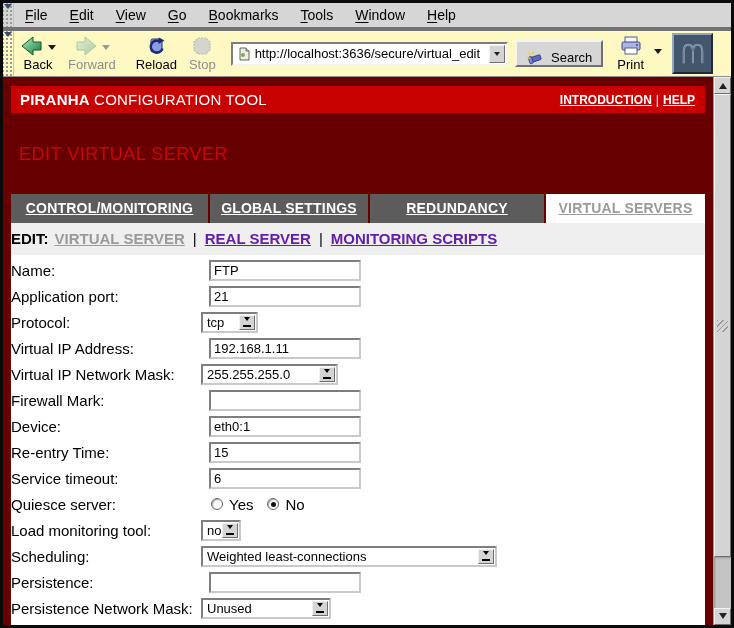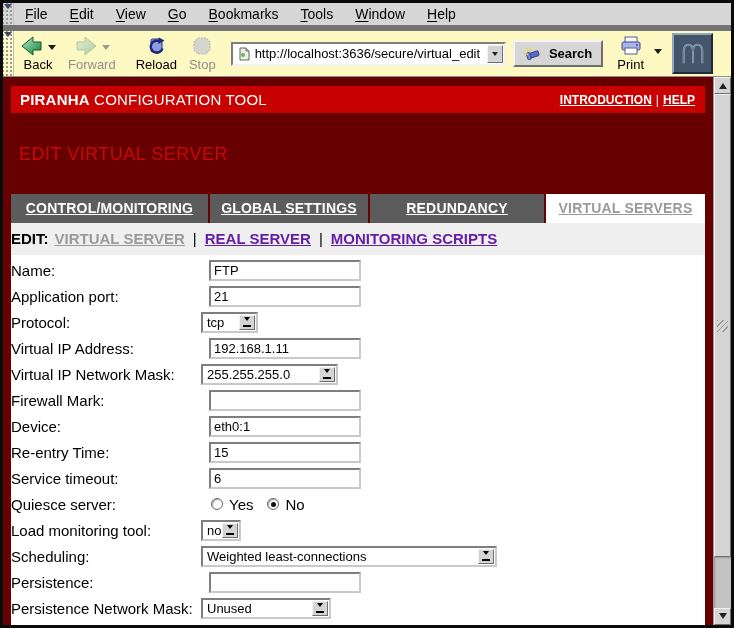--- a/index.html
+++ b/index.html
@@ -1,40 +1,40 @@
 <!DOCTYPE html>
 <html><head>
 <meta charset="utf-8">
 <style>
   * { margin:0; padding:0; box-sizing:border-box; }
   html,body { width:734px; height:628px; font-family:"Liberation Sans", sans-serif; background:#d6d6d6; }
 
   .window { width:734px; height:628px; border:3px solid #0a0a0a; background:#d6d6d6; display:flex; flex-direction:column; overflow:hidden; }
 
   
-  .menubar { height:28px; display:flex; align-items:center; background:#d6d6d6; border-bottom:6px solid #737373; flex-shrink:0; }
+  .menubar { height:28px; display:flex; align-items:center; background:#d6d6d6; border-bottom:4px solid #737373; flex-shrink:0; }
   .grip { width:11px; height:100%; position:relative; background-image:radial-gradient(#9a9a9a 1px, transparent 1.2px); background-size:4px 4px; background-position:2px 6px; border-right:1px solid #c2c2c2; cursor:pointer; }
   .grip::before { content:''; position:absolute; top:1px; left:1px; width:0; height:0; border:4px solid transparent; border-top:5px solid #3a4a66; }
   .menu-item { font-size:14px; color:#000; padding:0 11px; line-height:27px; cursor:default; }
   .menu-item u { text-underline-offset:2px; }
 
   
   .toolbar { height:46px; display:flex; align-items:center; background:#fef9c3; border-bottom:1px solid #8f8f8f; flex-shrink:0; padding-right:18px; }
   .navbtn { display:flex; flex-direction:column; align-items:center; justify-content:center; height:42px; padding:1px 6px; font-size:13px; color:#000; cursor:pointer; }
   .navbtn .icon-row { display:flex; align-items:center; height:22px; }
   .navbtn.disabled { color:#8e8e8e; cursor:default; }
   .drop-arrow { width:0; height:0; border:4px solid transparent; border-top:5px solid #1a1a1a; margin-left:4px; margin-top:6px; }
   .drop-arrow.dim { border-top-color:#9a9a9a; }
 
   .urlbox { flex:1; height:24px; margin:0 7px 0 9px; background:#fff; border-top:2px solid #7e7e7e; border-left:2px solid #7e7e7e; border-bottom:2px solid #f2f2f2; border-right:2px solid #f2f2f2; display:flex; align-items:center; padding-left:4px; min-width:0; }
   .urlbox .url-text { font-size:13px; color:#000; white-space:nowrap; overflow:hidden; flex:1; }
   .url-dropbtn { width:16px; height:18px; margin-right:1px; background:#d4d4d4; border:1px solid; border-color:#f4f4f4 #6f6f6f #6f6f6f #f4f4f4; display:flex; align-items:center; justify-content:center; flex-shrink:0; cursor:pointer; }
   .url-dropbtn::after { content:''; width:0; height:0; border:3px solid transparent; border-top:4px solid #222; margin-top:3px; }
 
-  .search-btn { height:27px; display:flex; align-items:center; gap:5px; padding:0 9px; background:#d6d6d6; border:2px solid; border-color:#f4f4f4 #6f6f6f #6f6f6f #f4f4f4; font-weight:bold; font-size:13px; cursor:pointer; flex-shrink:0; }
+  .search-btn { height:27px; display:flex; align-items:flex-end; gap:5px; padding:0 9px; background:#d6d6d6; border:2px solid; border-color:#f4f4f4 #6f6f6f #6f6f6f #f4f4f4; font-weight:normal; font-size:13px; cursor:pointer; flex-shrink:0; }
   .print-wrap { display:flex; align-items:center; margin-left:8px; flex-shrink:0; }
   .logo-box { width:41px; height:41px; margin-left:10px; background:#44566b; border:2px solid; border-color:#93a7ba #1f2a36 #1f2a36 #93a7ba; display:flex; align-items:center; justify-content:center; flex-shrink:0; cursor:pointer; }
 
   
   .viewport { flex:1; display:flex; min-height:0; }
   .content { flex:1; background:#670000; overflow:hidden; padding:9px 8px 0 8px; }
 
   .redband { height:27px; background:#c70000; display:flex; align-items:center; justify-content:space-between; padding:0 10px 0 9px; }
   .brand { color:#fff; font-size:15px; letter-spacing:0.2px; }
   .brand b { font-weight:bold; }

